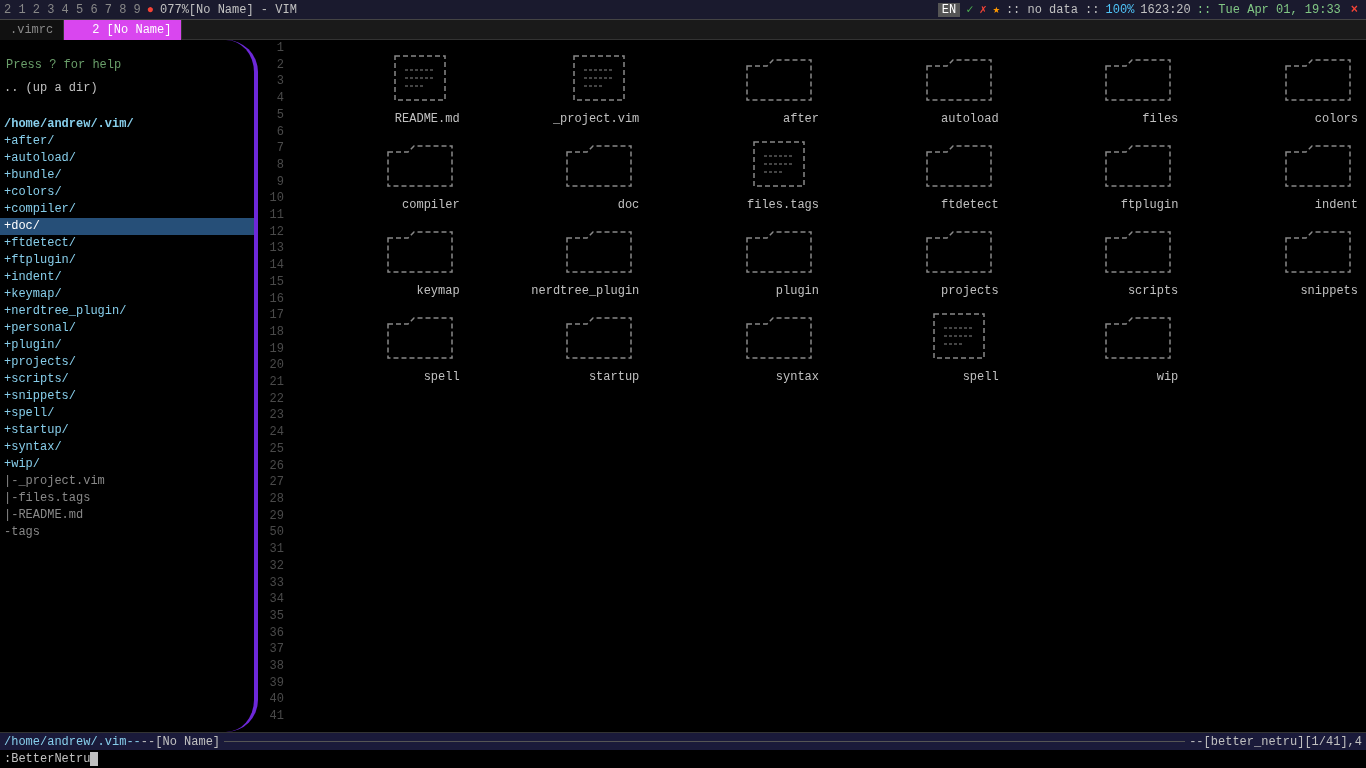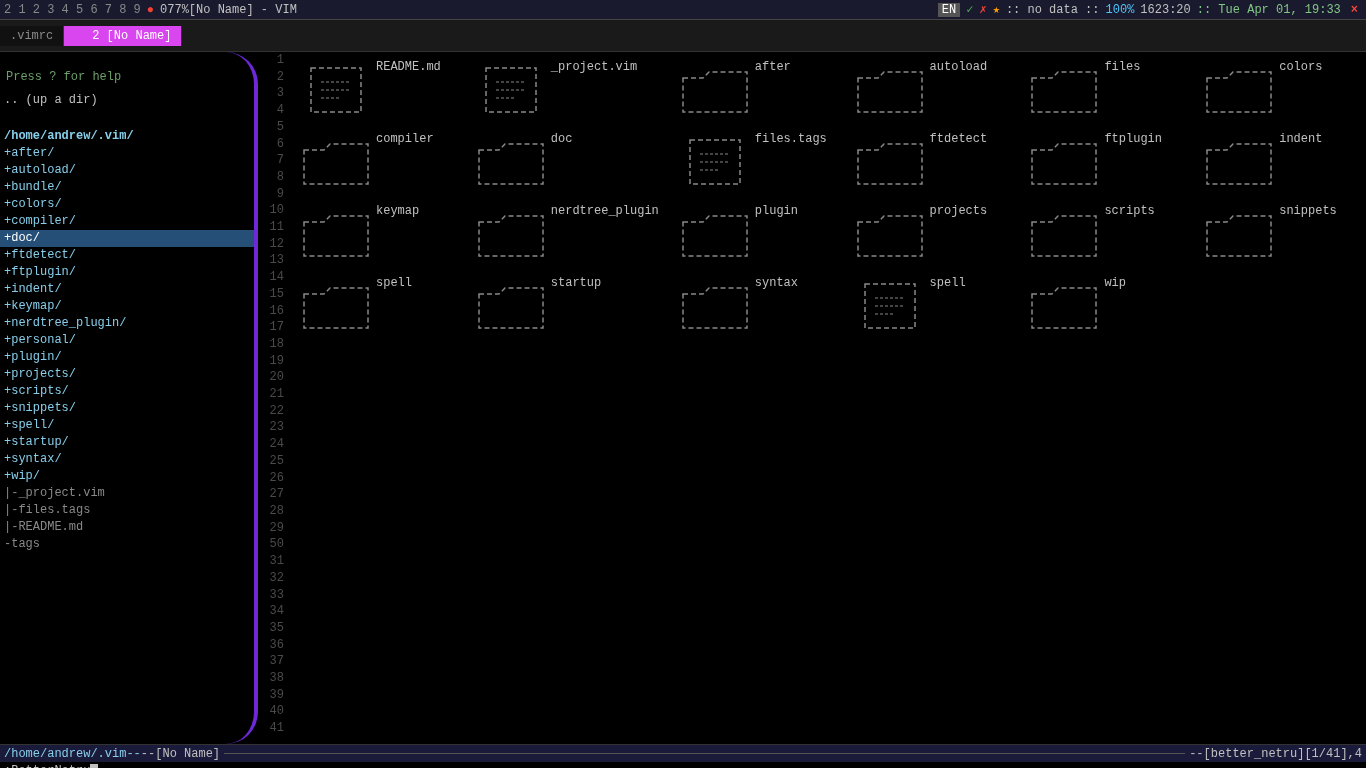--- a/index.html
+++ b/index.html
@@ -49,21 +49,21 @@
     .close-btn {
       color: #f44336;
       cursor: pointer;
       font-weight: bold;
       padding: 0 4px;
     }
 
     
     #tab-bar {
       background: #1a1a1a;
-      height: 32px;
+      height: 20px;
       display: flex;
       align-items: center;
       border-bottom: 1px solid #333;
     }
     .vim-tab {
       padding: 0 10px;
       height: 20px;
       line-height: 20px;
       cursor: pointer;
       font-size: 12px;
@@ -148,21 +148,22 @@
 
     .netrw-grid {
       display: grid;
       grid-template-columns: repeat(6, 1fr);
       gap: 0;
       padding: 4px 0;
     }
 
     .netrw-item {
       display: flex;
-      align-items: flex-start;
+      flex-direction: column;
+      align-items: flex-end;
       padding: 4px 8px;
       cursor: pointer;
     }
 
     
     .folder-icon {
       width: 80px;
       height: 60px;
       position: relative;
       margin-bottom: 4px;

